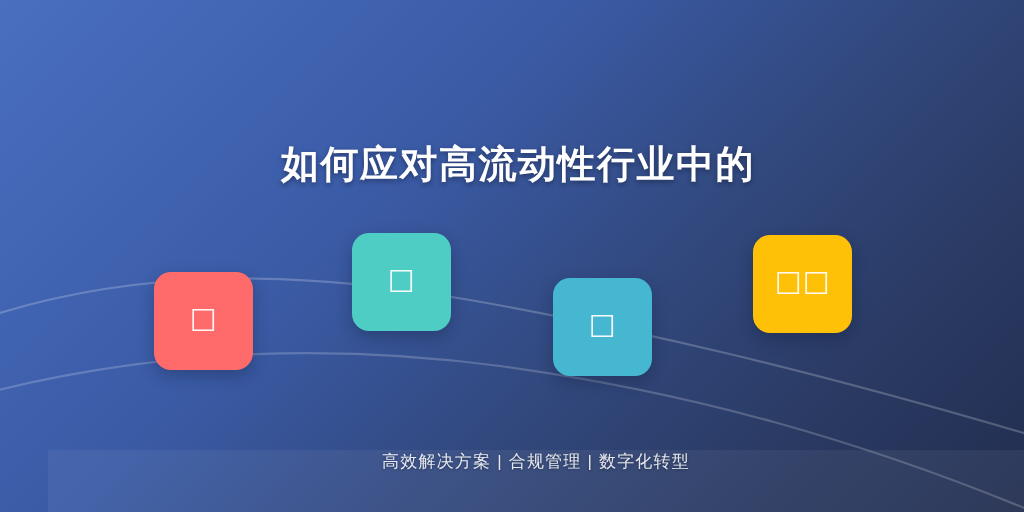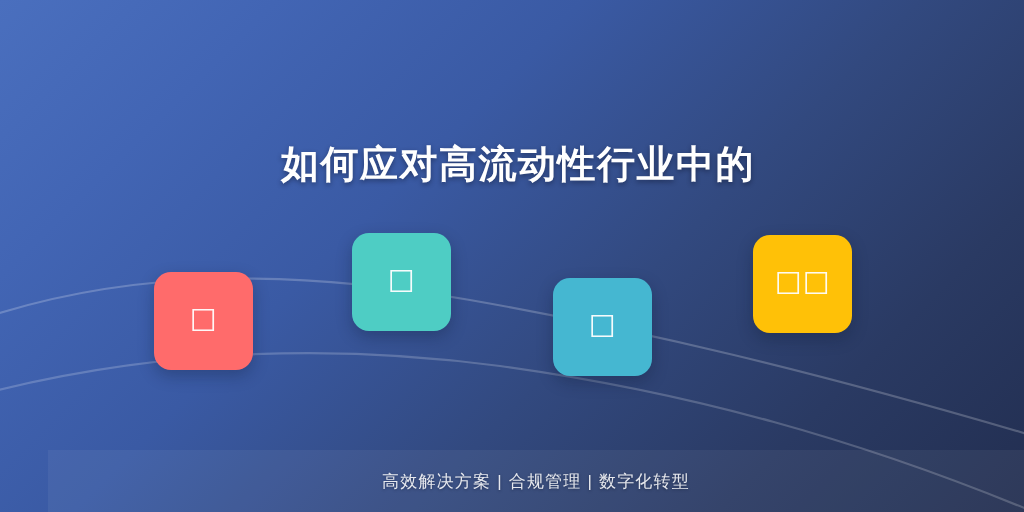--- a/index.html
+++ b/index.html
@@ -68,21 +68,21 @@
   #card-2 { left:553px; top:278px; }
   #card-3 { left:753px; top:235px; }
 
   
   #footer-band {
     position:absolute;
     left:0; right:0; bottom:0;
     height:62px;
     background:rgba(255,255,255,0.055);
     display:flex;
-    align-items:center;
+    align-items:flex-start;
     justify-content:center;
     z-index:6;
     margin-left:48px;
   }
   #footer-text {
     color:rgba(255,255,255,0.88);
     font-size:17px;
     letter-spacing:1.2px;
     white-space:nowrap;
     text-shadow:0 1px 3px rgba(10,16,35,0.4);

